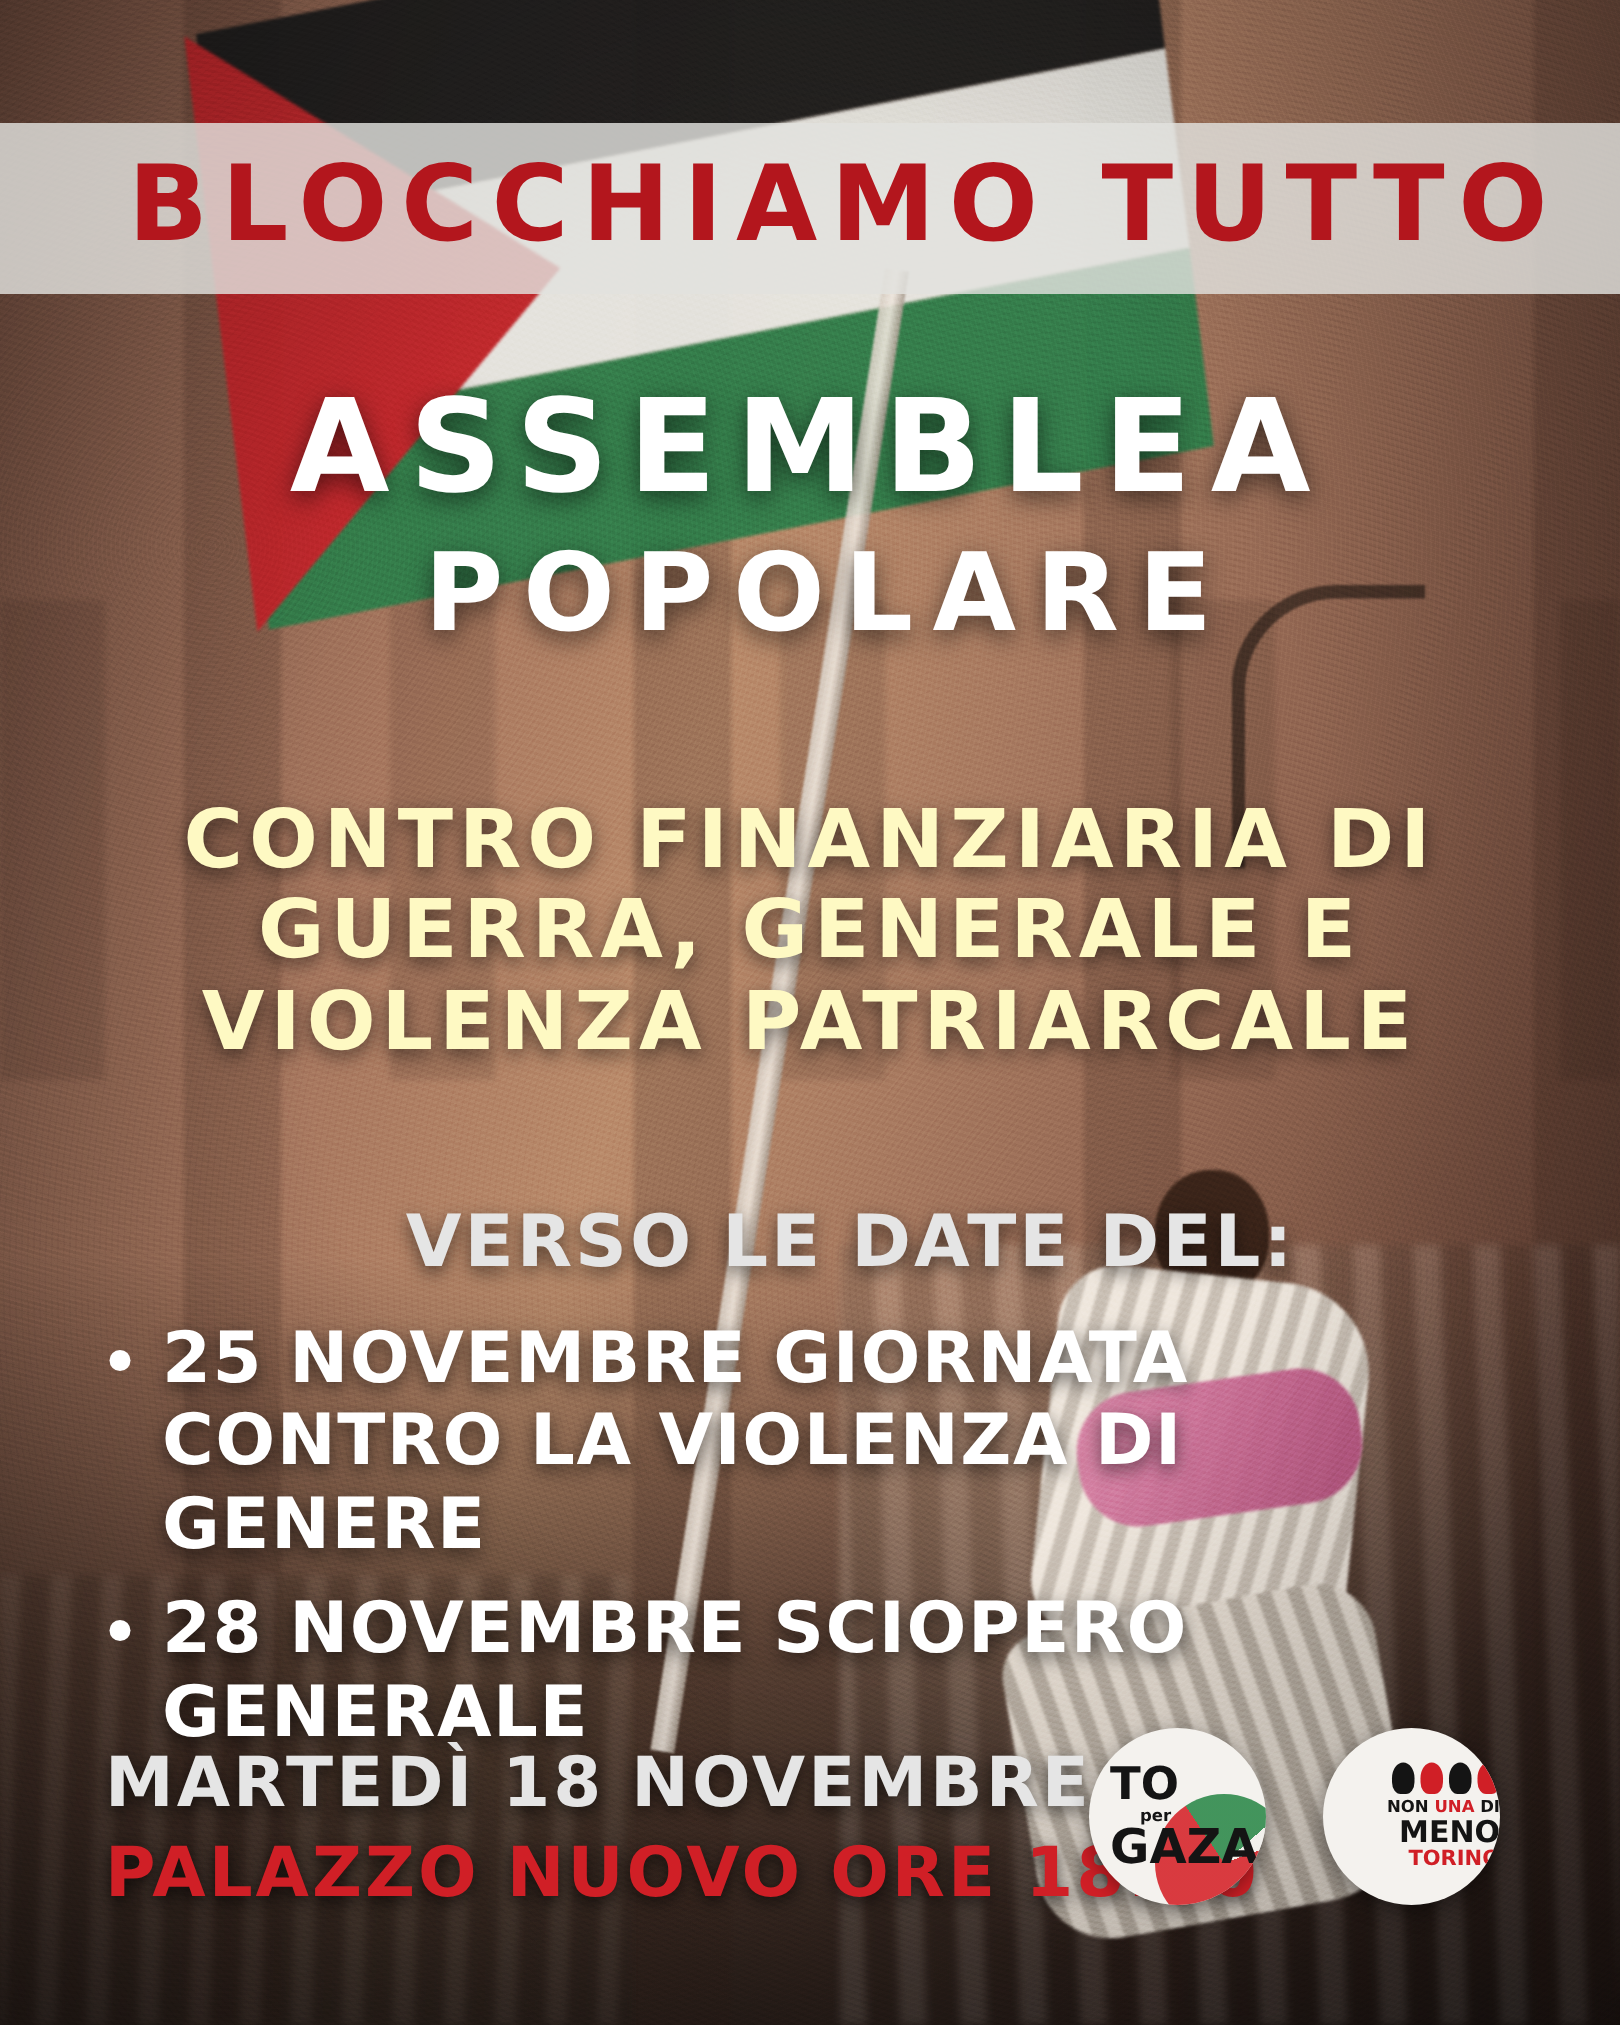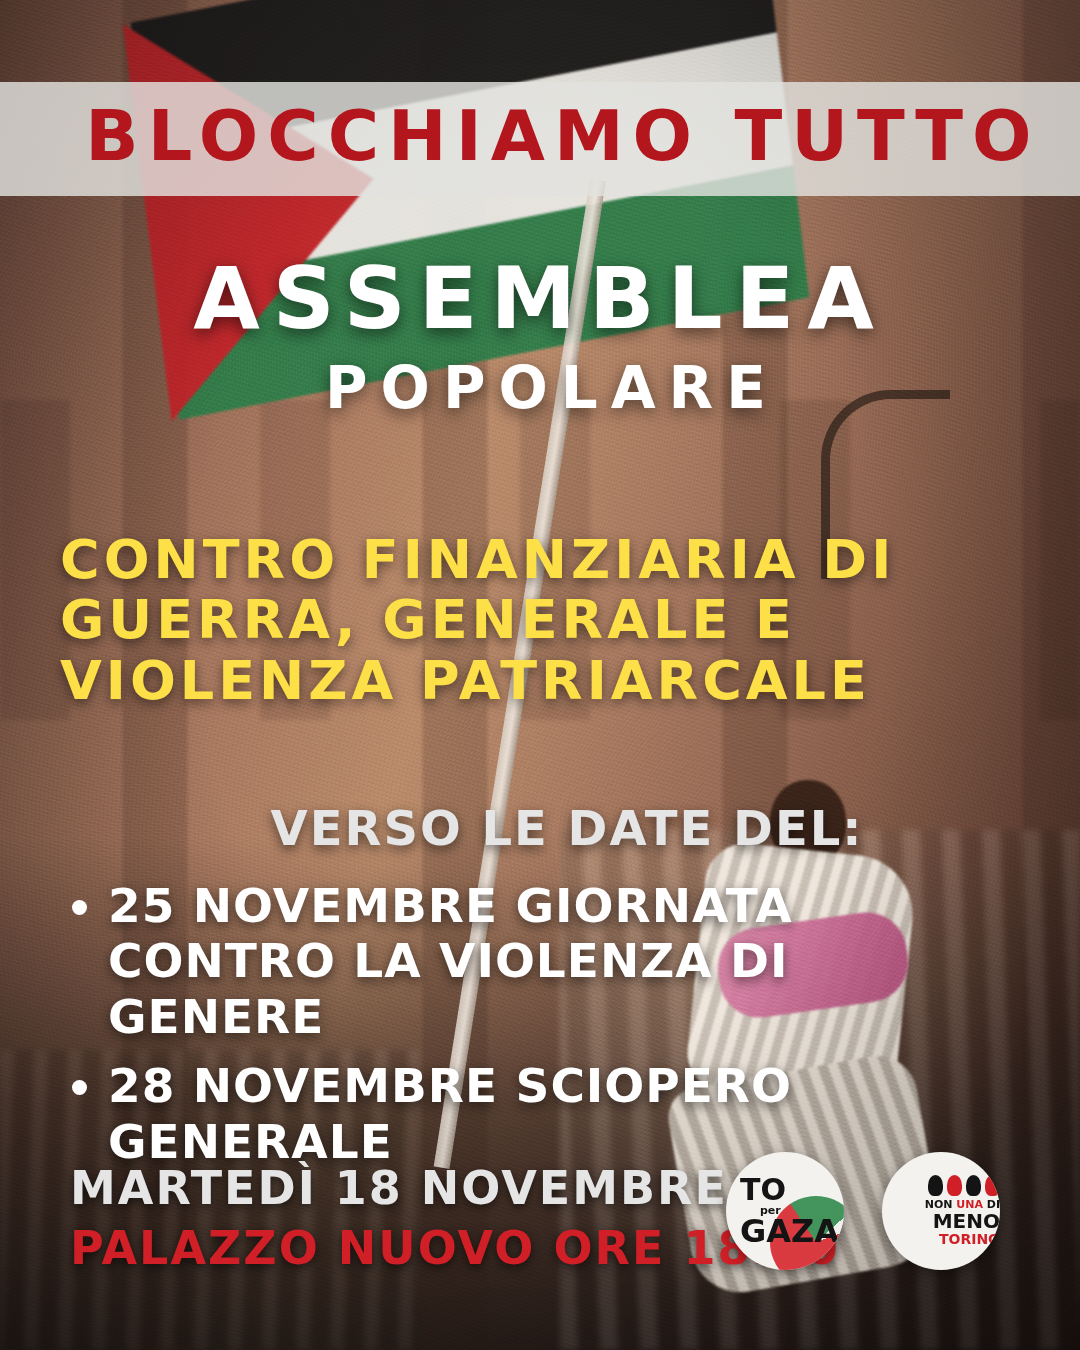--- a/index.html
+++ b/index.html
@@ -193,26 +193,27 @@
     left: 0; top: 255px; width: 1080px;
     text-align: center;
     color: #ffffff;
     font-family: "DejaVu Sans", sans-serif;
     font-weight: 800;
     letter-spacing: 13px;
     line-height: 1.02;
     text-shadow: 0 5px 16px rgba(0,0,0,.55);
   }
   .headline .l1 { display: block; font-size: 86px; }
-  .headline .l2 { display: block; font-size: 58px; margin-top: 16px; margin-left: 24px; }
+  .headline .l2 { display: block; font-size: 72px; margin-top: 16px; margin-left: 24px; }
 
   .subhead {
     position: absolute;
     left: 60px; top: 530px; width: 960px;
-    color: #fde047;
+    text-align: center;
+    color: #fef9c3;
     font-family: "DejaVu Sans", sans-serif;
     font-weight: 800;
     font-size: 54px;
     letter-spacing: 4px;
     line-height: 1.12;
     text-shadow: 0 4px 12px rgba(0,0,0,.5);
   }
   .subhead span { display: block; }
 
   .verso {

